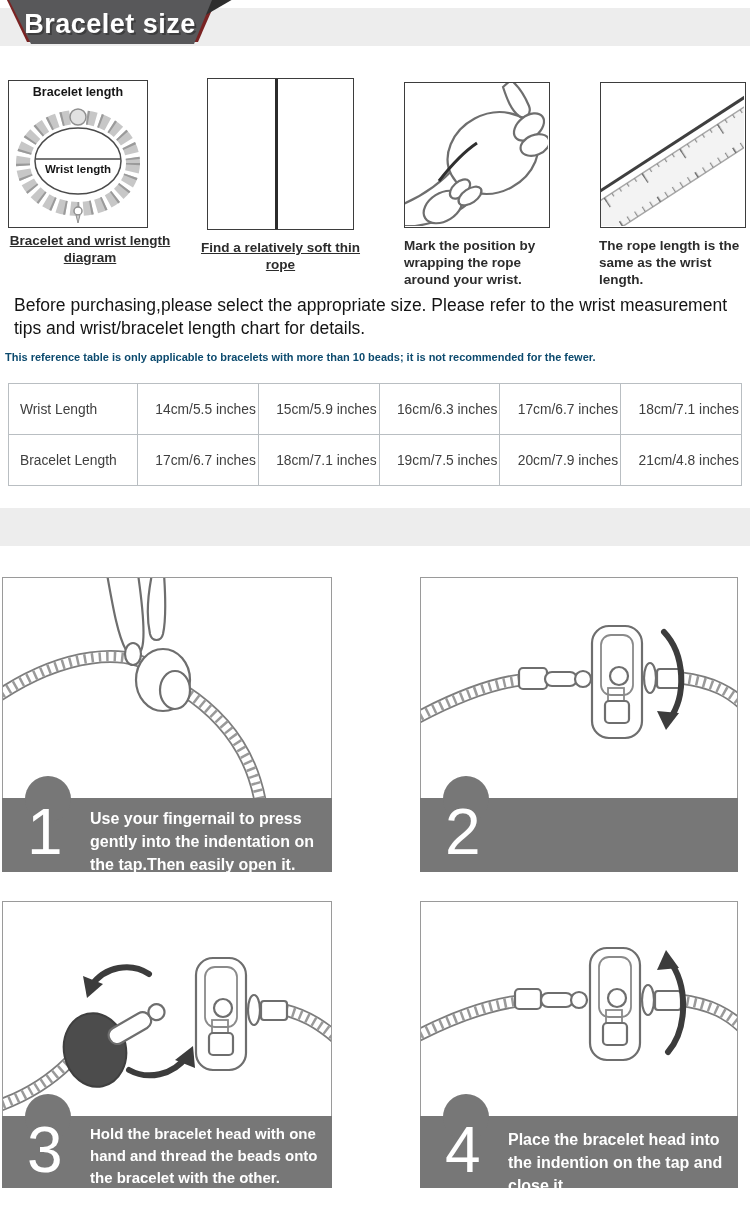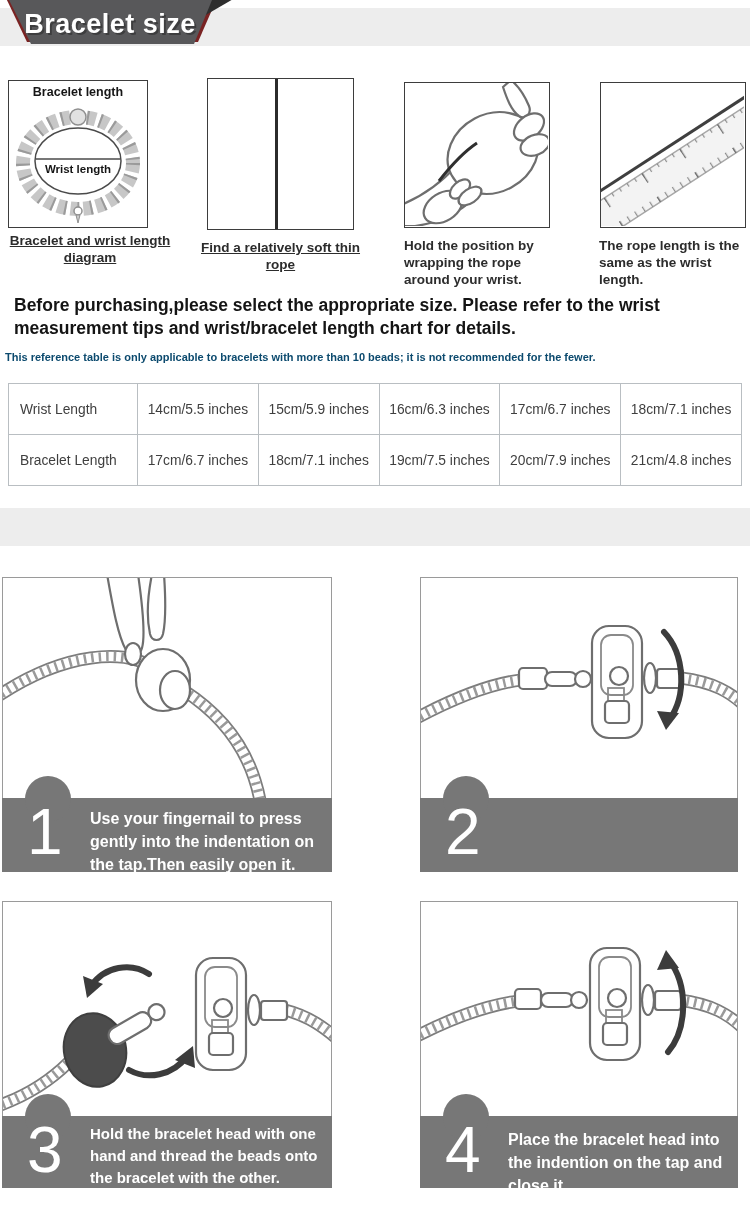--- a/index.html
+++ b/index.html
@@ -19,30 +19,30 @@
                  align-items:center;justify-content:center;color:#fff;font-size:27px;
                  font-weight:800;letter-spacing:.5px;text-shadow:2px 2px 0 rgba(0,0,0,.3);}
 
   
   .mbox{position:absolute;background:#fff;border:1.5px solid #3d3d3d;box-sizing:border-box;}
   .mcap{position:absolute;font-size:13.5px;font-weight:bold;color:#2c2c2c;line-height:1.25;}
   .mcap.center{text-align:center;text-decoration:underline;}
   .diagram-label{position:absolute;font-weight:bold;color:#161616;}
 
   
-  .lead{position:absolute;left:14px;top:294px;width:726px;font-size:17.5px;font-weight:bold;
+  .lead{position:absolute;left:14px;top:294px;width:726px;font-size:17.5px;font-weight:normal;
         color:#141414;line-height:1.33;}
   .rednote{position:absolute;left:5px;top:351px;width:736px;font-size:11px;font-weight:bold;
         color:#0c4a6e;}
 
   
   table.size{position:absolute;left:8px;top:383px;width:734px;border-collapse:collapse;
         table-layout:fixed;}
   table.size td{border:1px solid #b9bec2;height:50px;font-size:13.8px;color:#3f3f3f;
-        text-align:center;padding:0 2px;}
+        text-align:right;padding:0 2px;}
   table.size td.rowhead{text-align:left;padding-left:11px;width:115px;}
 
   
   .panel{position:absolute;background:#fff;border:1px solid #9a9a9a;box-sizing:border-box;}
   .panel svg{position:absolute;left:0;top:0;}
   .pbar{position:absolute;left:-1px;right:-1px;bottom:-1px;background:#777777;}
   .pbar .bump{position:absolute;left:23px;top:-22px;width:46px;height:46px;border-radius:50%;
         background:#777777;}
   .pbar .num{position:absolute;left:25px;top:1px;color:#fff;font-size:64px;line-height:1.05;
         font-weight:400;font-family:"Liberation Sans",sans-serif;}
@@ -98,21 +98,21 @@
       <ellipse class="ln" cx="88" cy="70" rx="47" ry="39" transform="rotate(-28 88 70)"></ellipse>
       <path class="ln" d="M 98 4 C 102 16 106 27 114 33 C 120 37 127 31 124 23 C 119 11 112 2 106 -3 Z"></path>
       <ellipse class="ln" cx="124" cy="44" rx="17" ry="11" transform="rotate(-38 124 44)"></ellipse>
       <ellipse class="ln" cx="130" cy="62" rx="15" ry="10" transform="rotate(-22 130 62)"></ellipse>
       <path class="rope" d="M 34 98 C 48 80 60 68 72 60"></path>
       <ellipse class="ln" cx="38" cy="124" rx="21" ry="14" transform="rotate(-32 38 124)"></ellipse>
       <ellipse class="ln" cx="55" cy="106" rx="12" ry="7" transform="rotate(-42 55 106)"></ellipse>
       <ellipse class="ln" cx="65" cy="113" rx="13" ry="7" transform="rotate(-34 65 113)"></ellipse>
     </svg>
   </div>
-  <div class="mcap" style="left:404px;top:238px;width:158px;">Hold the position by wrapping the rope around your wrist.</div>
+  <div class="mcap" style="left:404px;top:238px;width:158px;">Mark the position by wrapping the rope around your wrist.</div>
 
   <div class="mbox" style="left:600px;top:82px;width:146px;height:146px;">
     <svg width="143" height="143" viewBox="0 0 143 143">
       <defs>
         <pattern id="tk1" width="9" height="34" patternUnits="userSpaceOnUse">
           <line x1="0.5" y1="0" x2="0.5" y2="10" stroke="#8d8d8d" stroke-width="1.4"></line>
         </pattern>
         <pattern id="tk2" width="45" height="34" patternUnits="userSpaceOnUse">
           <line x1="0.5" y1="0" x2="0.5" y2="17" stroke="#6f6f6f" stroke-width="1.6"></line>
         </pattern>

